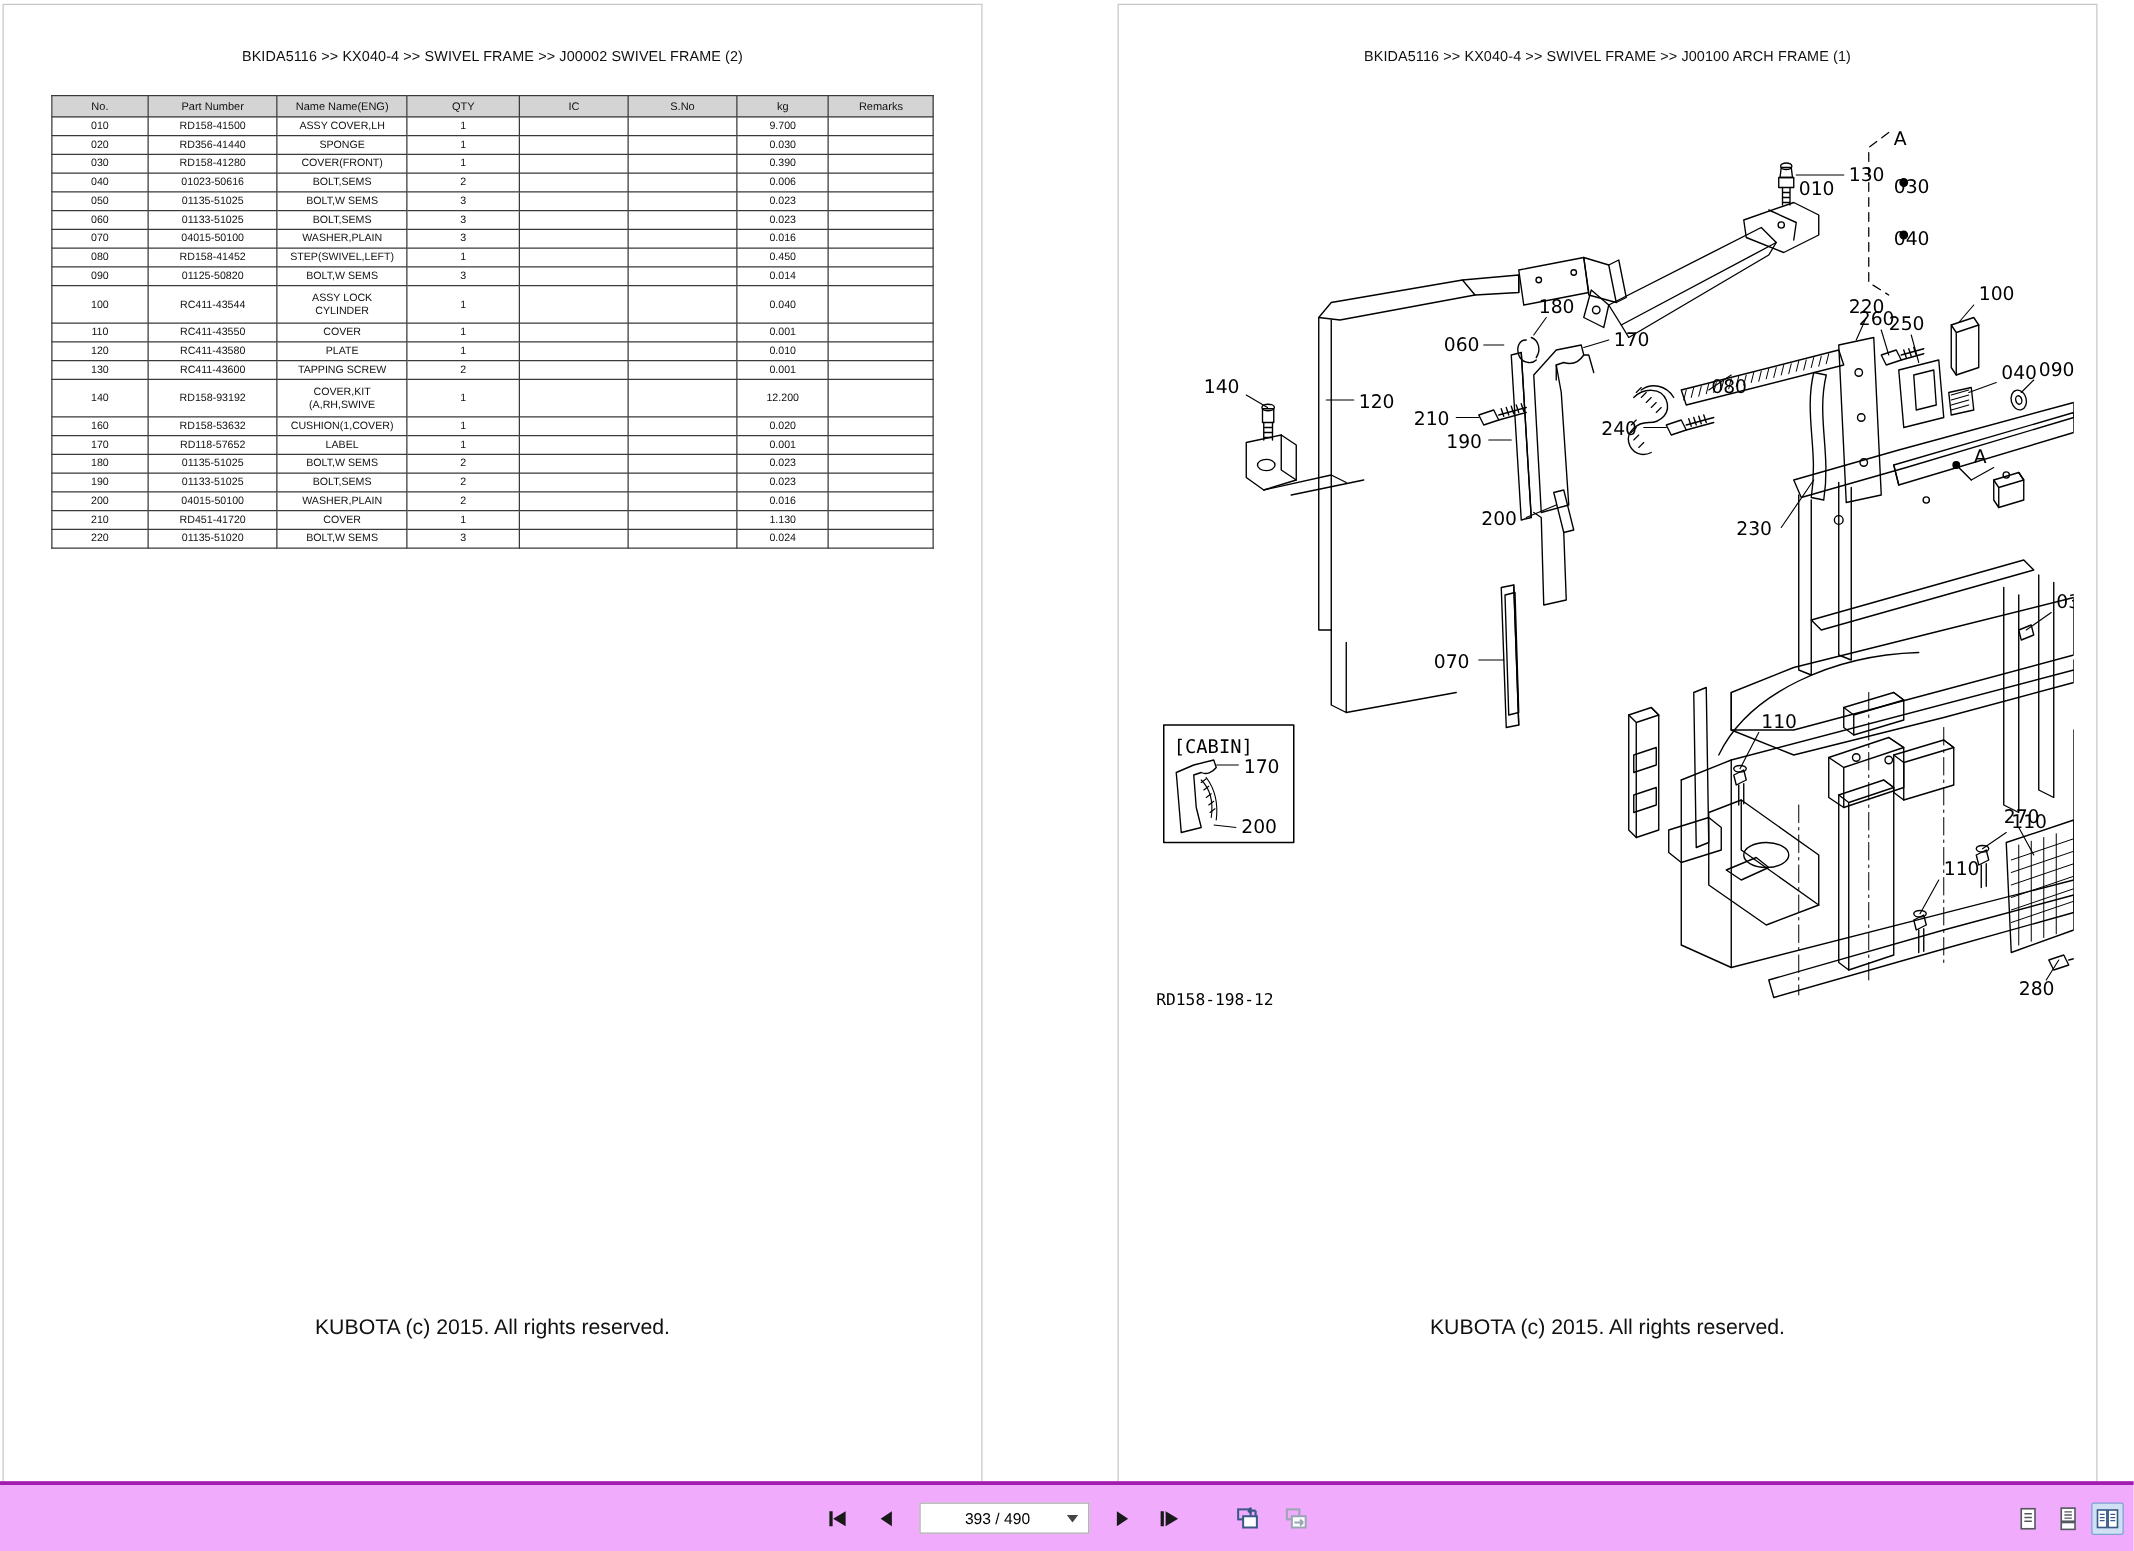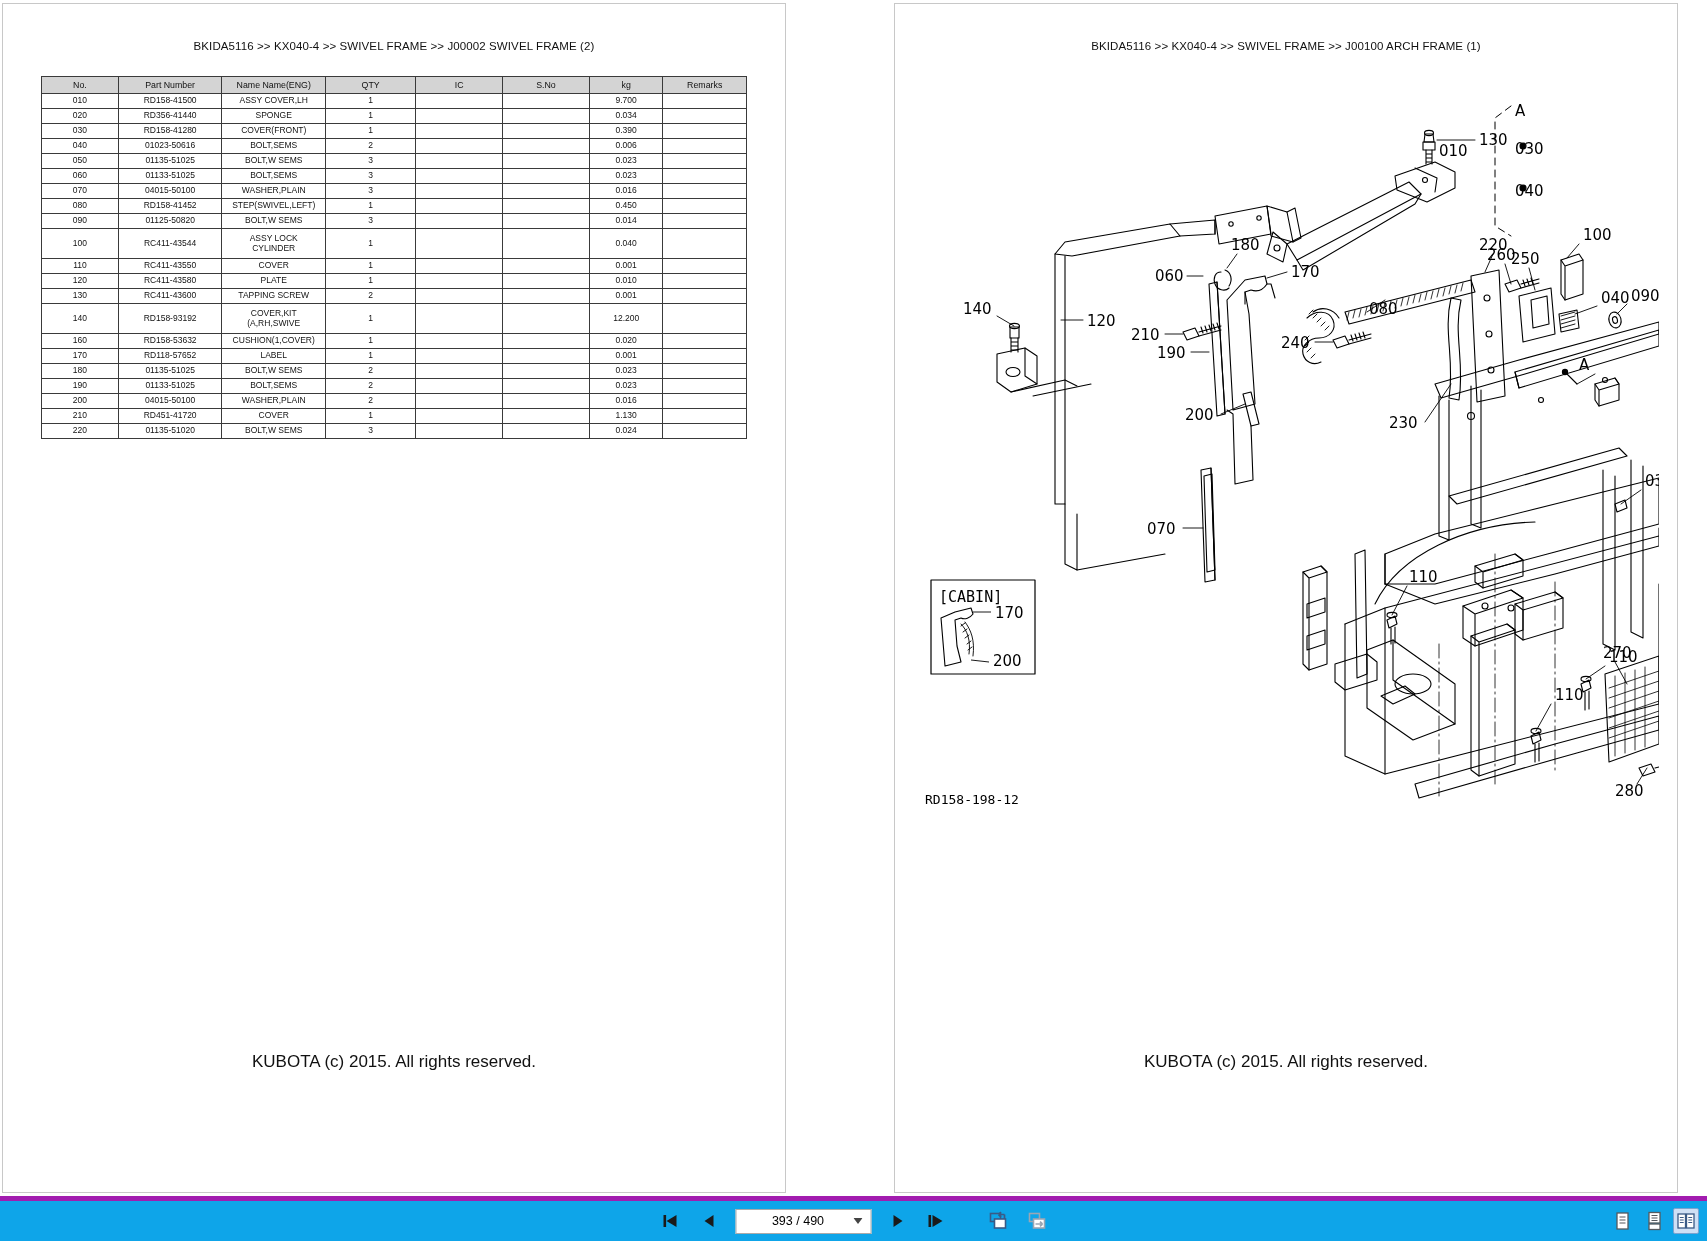--- a/index.html
+++ b/index.html
@@ -111,23 +111,23 @@
     width: 744px;
     height: 740px;
   }
   .diagram svg { display: block; width: 100%; height: 100%; }
 
   
   .toolbar {
     position: absolute;
     left: 0; bottom: 0;
     width: 1707px;
-    height: 45px;
-    background: #0ea5e9;
-    border-top: 5px solid #a21caf;
+    height: 56px;
+    background: #f0abfc;
+    border-top: 3px solid #a21caf;
     display: flex;
     align-items: center;
   }
   .tb-center {
     position: absolute;
     left: 50%;
     transform: translateX(-50%);
     display: flex;
     align-items: center;
     gap: 13px;
@@ -222,21 +222,21 @@
                 <td class="c-kg">9.700</td>
                 <td class="c-rem"></td>
               </tr>
               <tr>
                 <td class="c-no">020</td>
                 <td class="c-part">RD356-41440</td>
                 <td class="c-name">SPONGE</td>
                 <td class="c-qty">1</td>
                 <td class="c-ic"></td>
                 <td class="c-sno"></td>
-                <td class="c-kg">0.034</td>
+                <td class="c-kg">0.030</td>
                 <td class="c-rem"></td>
               </tr>
               <tr>
                 <td class="c-no">030</td>
                 <td class="c-part">RD158-41280</td>
                 <td class="c-name">COVER(FRONT)</td>
                 <td class="c-qty">1</td>
                 <td class="c-ic"></td>
                 <td class="c-sno"></td>
                 <td class="c-kg">0.390</td>

